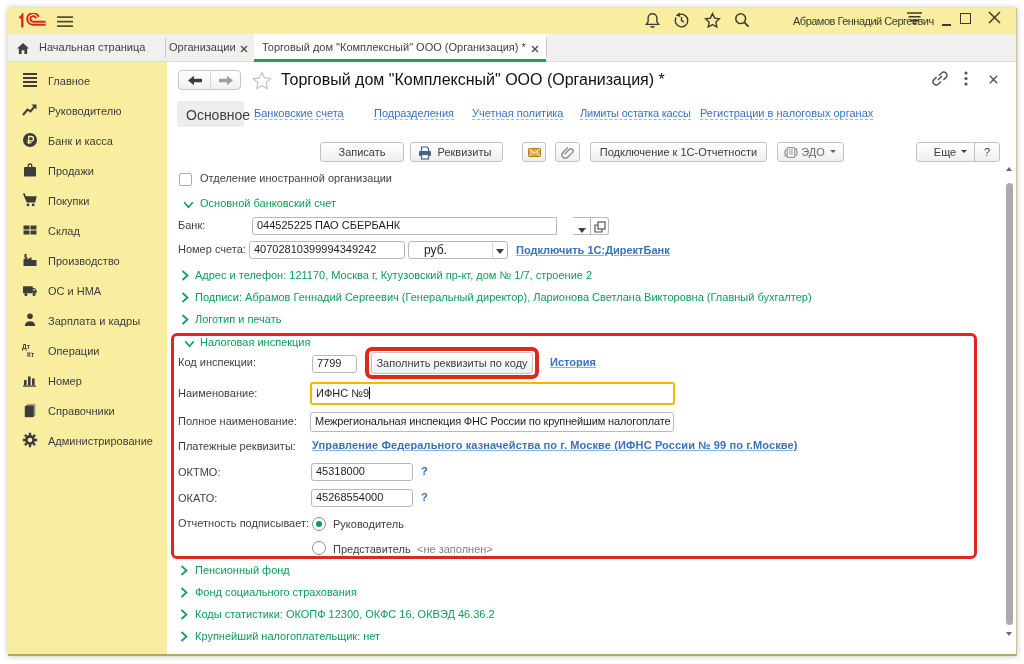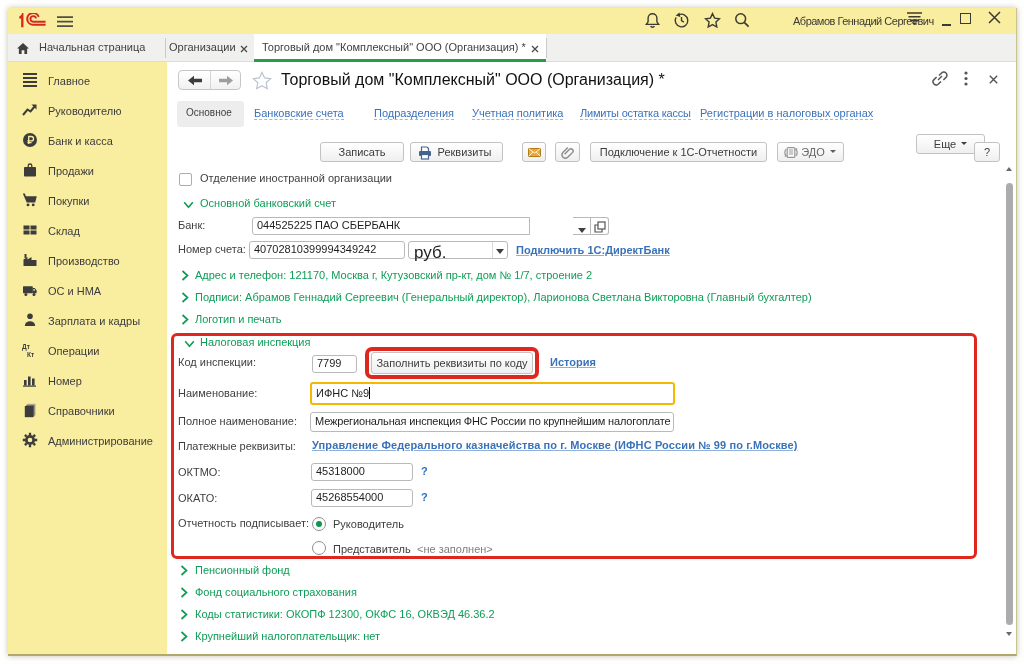--- a/index.html
+++ b/index.html
@@ -242,21 +242,21 @@
     <svg class="abs" style="left:797px;top:9px" width="4" height="15" viewBox="0 0 4 15">
       <circle cx="2" cy="2" r="1.6" fill="#555"></circle>
         <circle cx="2" cy="7.5" r="1.6" fill="#555"></circle>
         <circle cx="2" cy="13" r="1.6" fill="#555"></circle>
     </svg>
     <svg class="abs" style="left:822px;top:13px" width="9" height="9" viewBox="0 0 9 9">
       <path d="M0.8,0.8 L8.2,8.2 M8.2,0.8 L0.8,8.2" stroke="#555" stroke-width="1.4"></path>
     </svg>
 
     <div class="abs" style="left:10px;top:39px;width:67px;height:26px;background:#EDEDED;border-radius:3px"></div>
-    <div class="lbl" style="left:19px;top:45px;font-size:10px">Основное</div>
+    <div class="lbl" style="left:19px;top:45px;font-size:14px">Основное</div>
     <div class="navlink" style="left:87px">Банковские счета</div>
     <div class="navlink" style="left:207px">Подразделения</div>
     <div class="navlink" style="left:305px">Учетная политика</div>
     <div class="navlink" style="left:413px;letter-spacing:-0.2px">Лимиты остатка кассы</div>
     <div class="navlink" style="left:533px">Регистрации в налоговых органах</div>
 
     <div class="btn" style="left:153px;top:80px;width:84px">Записать</div>
     <div class="btn" style="left:243px;top:80px;width:93px">
       <svg class="abs" style="left:7px;top:3px" width="14" height="14" viewBox="0 0 14 14">
         <path d="M3.5,5 V1 h5.5 l1.5,1.5 V5" fill="#fff" stroke="#44648C" stroke-width="1.2"></path>
@@ -281,45 +281,45 @@
       <svg class="abs" style="left:5px;top:2px" width="16" height="16" viewBox="0 0 16 16">
         <rect x="4.2" y="2.6" width="7.6" height="9.8" rx="1" fill="#fff" stroke="#97979B" stroke-width="1.2"></rect>
         <path d="M5.8,5 h4.4 M5.8,7 h4.4 M5.8,9 h4.4" stroke="#97979B" stroke-width="1"></path>
         <path d="M3.2,4.2 A4.6,4.6 0 0 0 3.2,10.8" fill="none" stroke="#97979B" stroke-width="1.2"></path>
         <path d="M4.4,11.5 l-3,0.3 1.2,-2.6 z" fill="#97979B"></path>
         <path d="M12.8,10.8 A4.6,4.6 0 0 0 12.8,4.2" fill="none" stroke="#97979B" stroke-width="1.2"></path>
         <path d="M11.6,3.5 l3,-0.3 -1.2,2.6 z" fill="#97979B"></path>
       </svg>
       <span style="padding-left:16px;color:#68686C">ЭДО</span><span class="caret" style="border-top-color:#5F5F63"></span>
     </div>
-    <div class="btn" style="left:749px;top:72px;width:69px">Еще<span class="caret"></span></div>
+    <div class="btn" style="left:749px;top:80px;width:69px">Еще<span class="caret"></span></div>
     <div class="btn" style="left:807px;top:80px;width:26px">?</div>
 
     <div class="abs" style="left:12px;top:111px;width:13px;height:13px;border:1px solid #A6ADB3;border-radius:2px;background:#fff"></div>
     <div class="lbl" style="left:33px;top:110px">Отделение иностранной организации</div>
 
     <svg class="chev" style="left:16px;top:139px" width="11" height="8" viewBox="0 0 11 8">
       <path d="M1.2,1.2 L5.5,6.3 9.8,1.2" fill="none" stroke="#0D9D56" stroke-width="1.6"></path>
       </svg>
     <div class="green" style="left:33px;top:135px">Основной банковский счет</div>
     <div class="lbl" style="left:11px;top:157px">Банк:</div>
-    <div class="inp" style="left:85px;top:155px;width:278px;border-radius:3px 0 0 3px">044525225 ПАО СБЕРБАНК</div>
+    <div class="inp" style="left:85px;top:155px;width:305px;border-radius:3px 0 0 3px">044525225 ПАО СБЕРБАНК</div>
     <div class="abs" style="left:406px;top:155px;width:18px;height:18px;border:1px solid #B9B9B9;border-left:none;background:#fff">
       <div class="caret" style="margin:5.5px 0 0 4.5px;border-left-width:4px;border-right-width:4px;border-top-width:5px"></div>
     </div>
     <div class="abs" style="left:424px;top:155px;width:18px;height:18px;border:1px solid #B9B9B9;border-left:none;border-radius:0 3px 3px 0;background:#fff">
       <svg class="abs" style="left:3px;top:3px" width="12" height="12" viewBox="0 0 12 12">
         <rect x="4" y="1" width="7" height="7" fill="#fff" stroke="#555" stroke-width="1.2"></rect>
         <path d="M4,4 H1 V11 H8 V8" fill="none" stroke="#555" stroke-width="1.2"></path>
       </svg>
     </div>
     <div class="lbl" style="left:11px;top:181px">Номер счета:</div>
     <div class="inp" style="left:82px;top:179px;width:156px">40702810399994349242</div>
     <div class="abs" style="left:241px;top:179px;width:100px;height:18px;border:1px solid #B9B9B9;border-radius:3px;background:#fff">
-      <div style="position:absolute;left:5px;top:1px;font-size:17px;color:#1E1E1E">руб.</div>
+      <div style="position:absolute;left:15px;top:1px;font-size:12px;color:#1E1E1E">руб.</div>
       <div class="abs" style="right:14px;top:0;width:1px;height:16px;background:#D9D9D9"></div>
       <div class="caret" style="position:absolute;right:3px;top:6.5px;border-left-width:4px;border-right-width:4px;border-top-width:5px"></div>
     </div>
     <div class="link" style="left:349px;top:182px">Подключить 1С:ДиректБанк</div>
 
     <svg class="chev" style="left:14px;top:208px" width="8" height="11" viewBox="0 0 8 11">
       <path d="M1.5,1 L6.5,5.5 1.5,10" fill="none" stroke="#0D9D56" stroke-width="1.7"></path>
       </svg>
     <div class="green" style="left:28px;top:207px">Адрес и телефон: 121170, Москва г, Кутузовский пр-кт, дом № 1/7, строение 2</div>
     <svg class="chev" style="left:14px;top:230px" width="8" height="11" viewBox="0 0 8 11">

